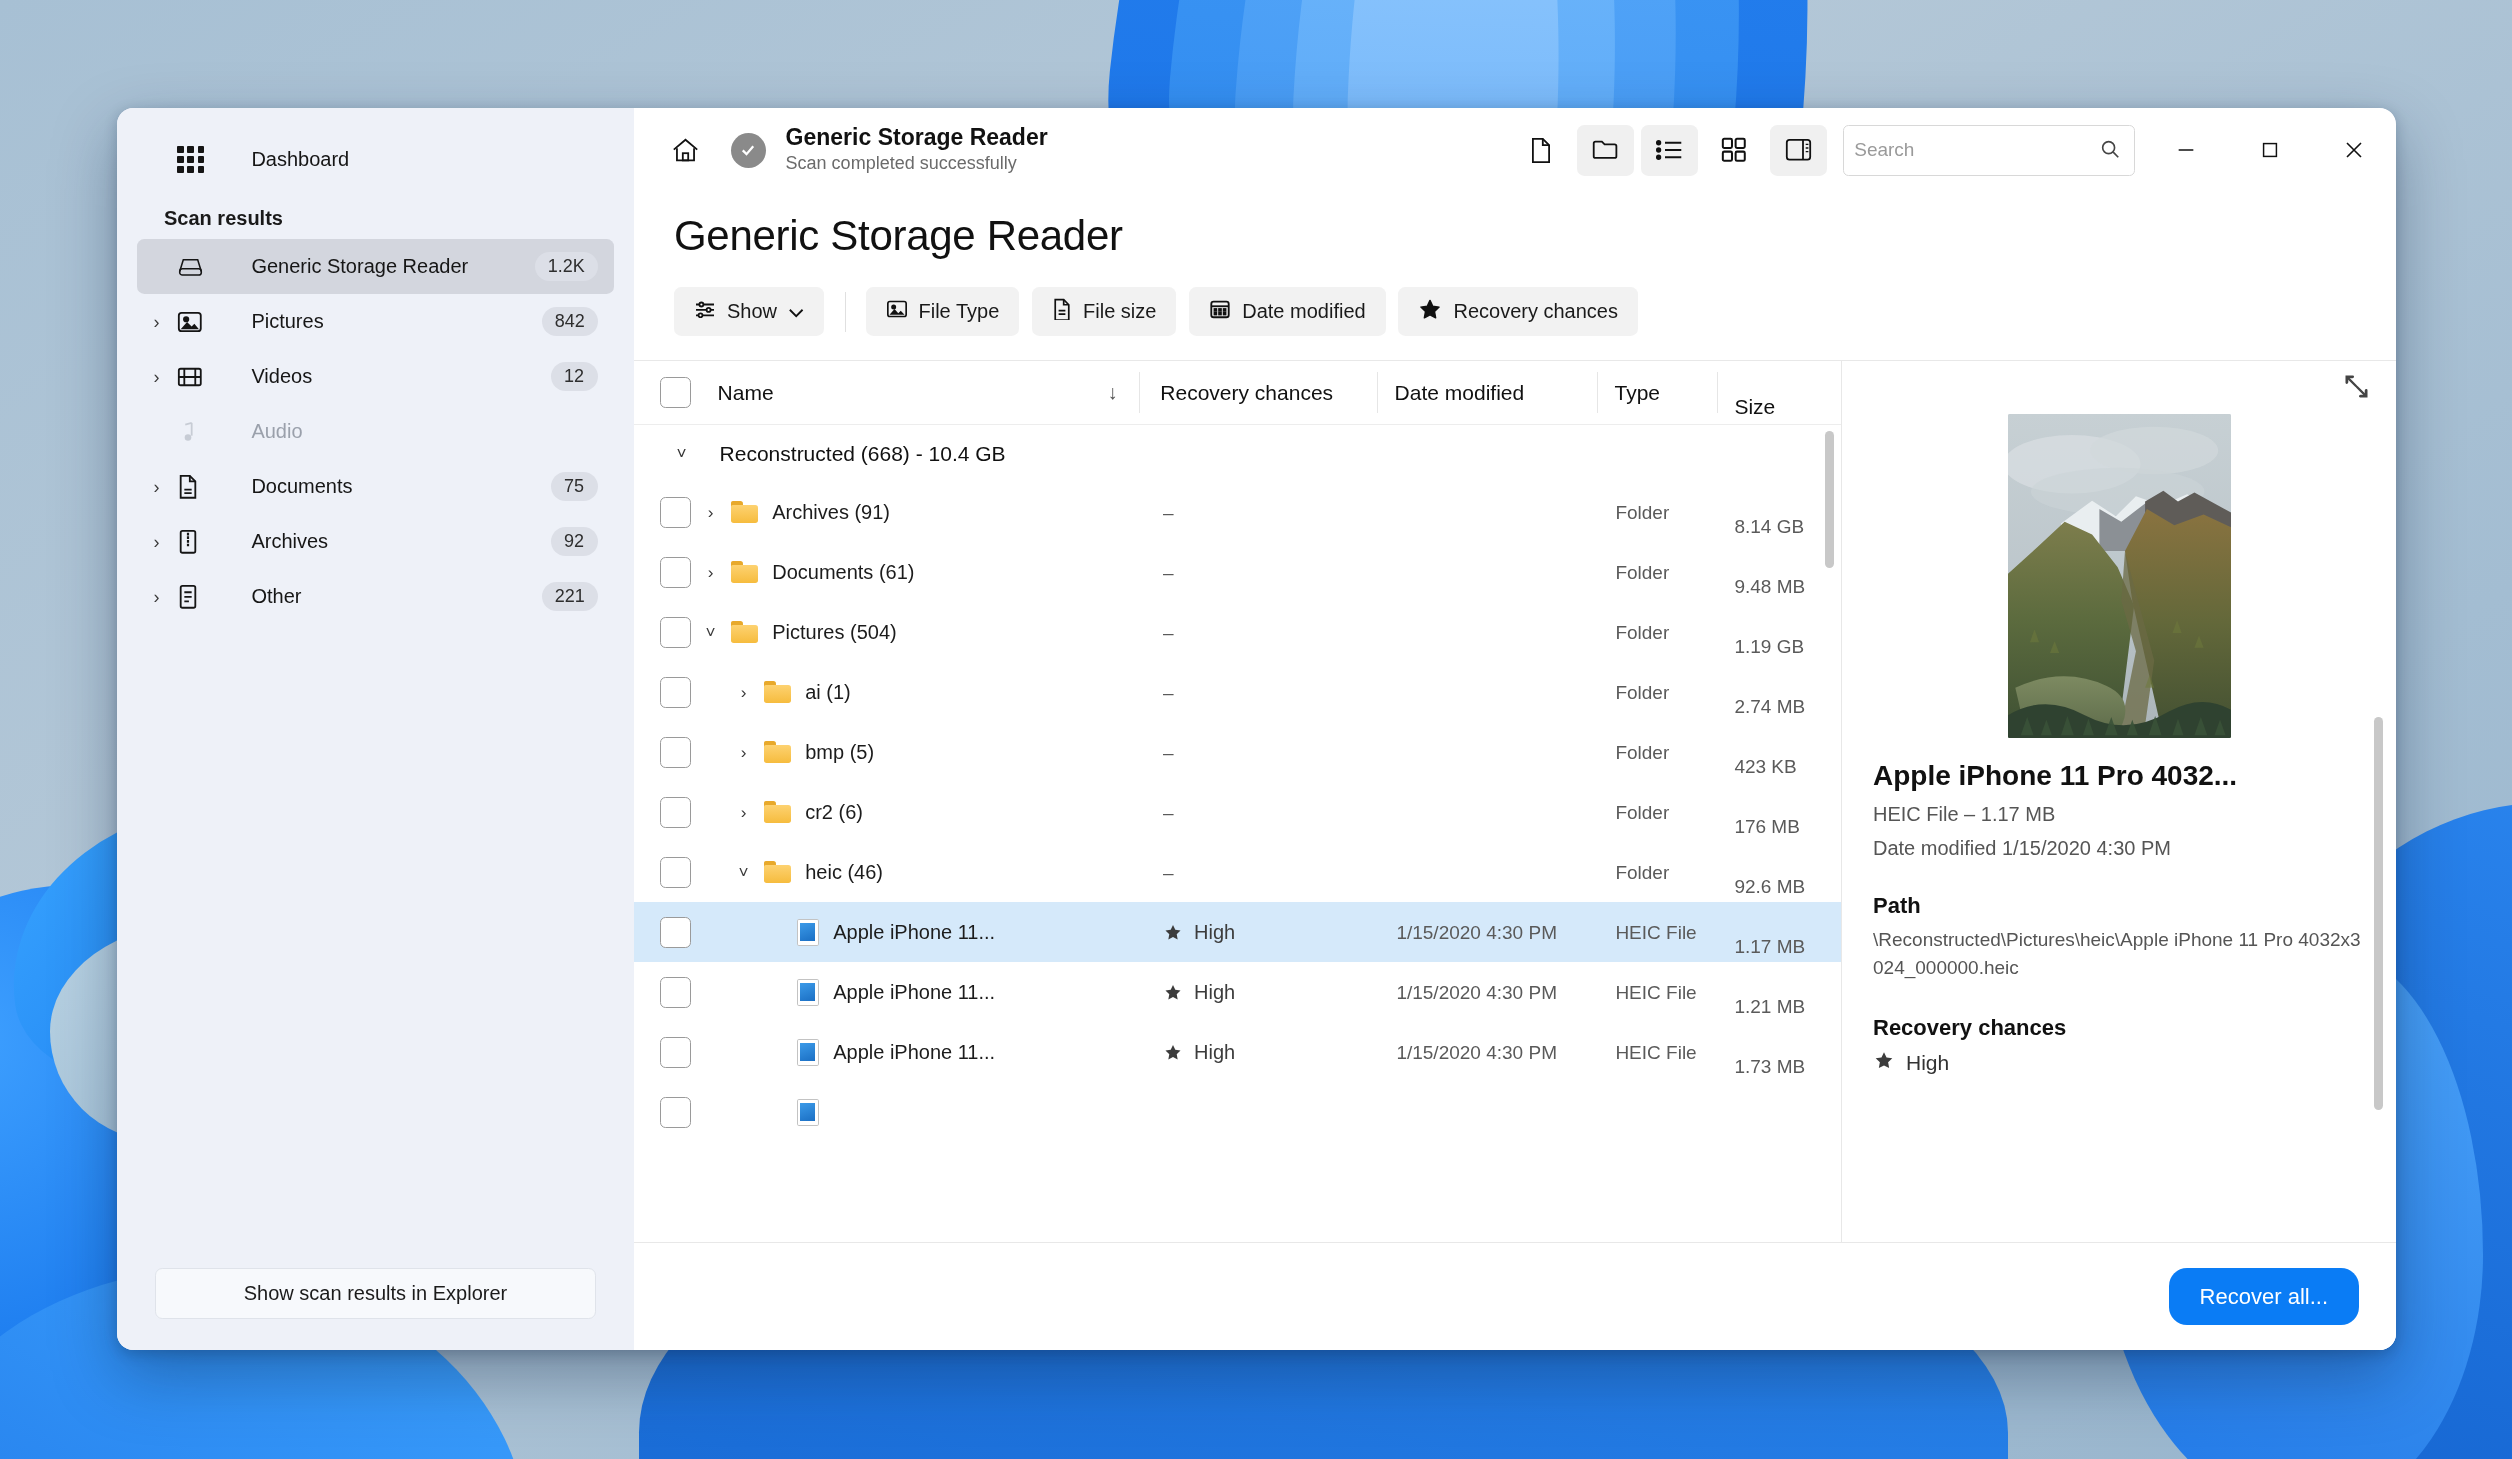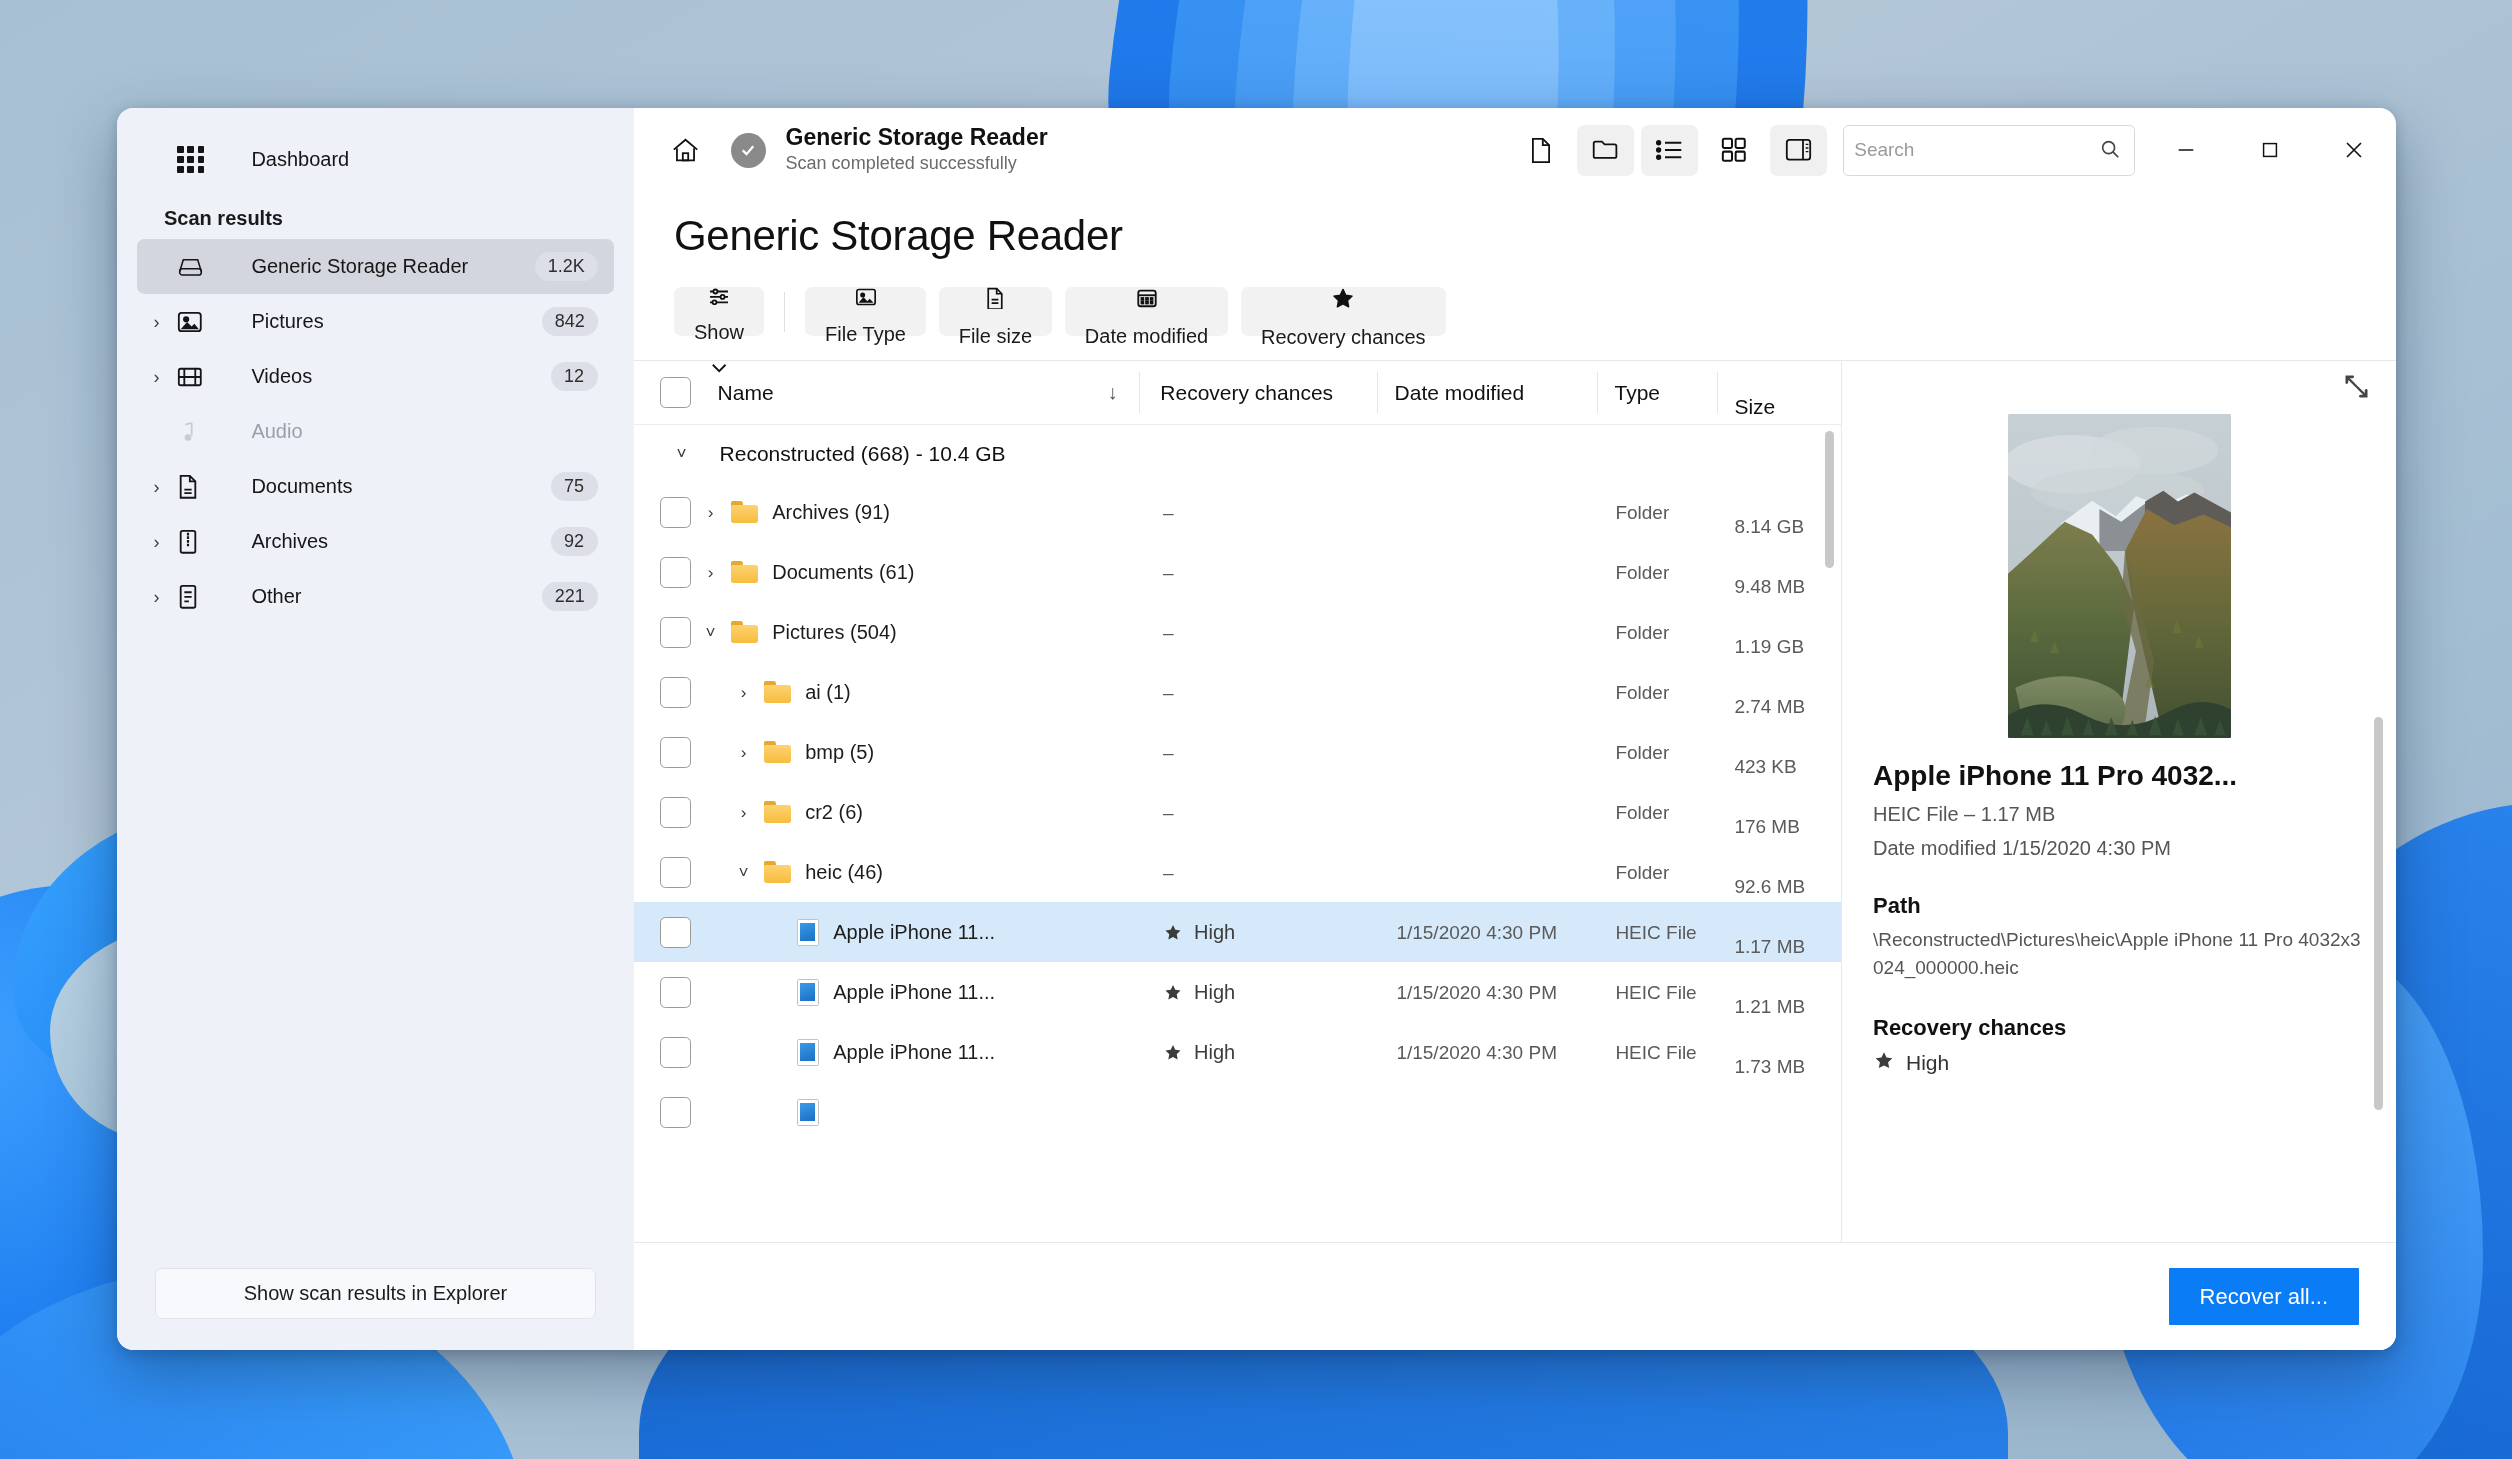--- a/index.html
+++ b/index.html
@@ -121,21 +121,21 @@
 
   .wincontrols { display:flex; align-items:center; height: 84px; }
   .wc { width: 84px; height: 84px; display:flex; align-items:center; justify-content:center; cursor:pointer; }
 
   .page-head { padding: 20px 0 0 40px; }
   .page-title { font-size: 42px; font-weight: 400; color:#111; letter-spacing:-0.3px; }
   .page-sub { font-size: 28px; color:#7a7a7a; margin-top: 11px; }
 
   .filters { display:flex; align-items:center; gap: 12.8px; padding: 27px 0 24px 40px; }
   .chip { height: 49px; display:flex; align-items:center; gap: 11px; padding: 0 20px;
-          background:#f2f2f2; border-radius: 7.3px; font-size: 20px; color:#1a1a1a; cursor:pointer; white-space:nowrap;flex-direction:column; }
+          background:#f2f2f2; border-radius: 7.3px; font-size: 20px; color:#1a1a1a; cursor:pointer; white-space:nowrap; }
   .divider-v { width:0.9px; height: 40px; background:#e0e0e0; margin: 0 7.3px; }
 
   .content { flex:1; display:flex; border-top:0.9px solid #e8e8e8; min-height:0; }
 
   
   .table-wrap { flex:1; display:flex; flex-direction:column; min-width:0; position:relative; }
   .thead { display:flex; align-items:center; height: 64px; padding: 0 0 0 25.6px; border-bottom:0.9px solid #ededed; }
   .cb { width: 31px; height: 31px; border:1.8px solid #9a9a9a; border-radius: 5.5px; flex:none; cursor:pointer; background:#fff; }
   .th { font-size: 21px; color:#111; }
   .col-name { flex:1; min-width:0; display:flex; align-items:center; padding-left: 27px; }
@@ -176,21 +176,21 @@
               background:linear-gradient(180deg,#c9d2d6 0%, #b9c3c9 26%, #7b8259 45%, #56643f 68%, #47563b 100%);
               position:relative; }
   .pv-body { padding: 22px 27px 0 31px; }
   .pv-title { font-size: 28px; font-weight: 700; color:#111; line-height:1.15; }
   .pv-line { font-size: 20px; color:#555; margin-top: 11px; }
   .pv-h { font-size: 22px; font-weight: 700; color:#111; margin-top: 33px; }
   .pv-path { font-size: 19px; color:#555; margin-top: 7.3px; line-height: 1.45; word-break: break-all; }
   .pv-rec { display:flex; align-items:center; gap: 11px; font-size: 21px; color:#333; margin-top: 9px; }
 
   .footer { height: 108px; border-top:0.9px solid #e8e8e8; display:flex; align-items:center; justify-content:flex-end; padding-right: 37px; background:#fff;}
-  .recover-btn { height: 57px; padding: 0 31px; background:#0a7cf5; color:#fff; border:none; border-radius: 1px;
+  .recover-btn { height: 57px; padding: 0 31px; background:#0a7cf5; color:#fff; border:none; border-radius: 18px;
                  font-size: 22px; font-family:inherit; cursor:pointer;text-align:center; }
 </style>
 </head>
 <body>
 
 <div id="desktop">
   <div class="petal pA"></div>
   <div class="petal pB"></div>
   <div class="petal pC"></div>
   <div class="petal pD"></div>

